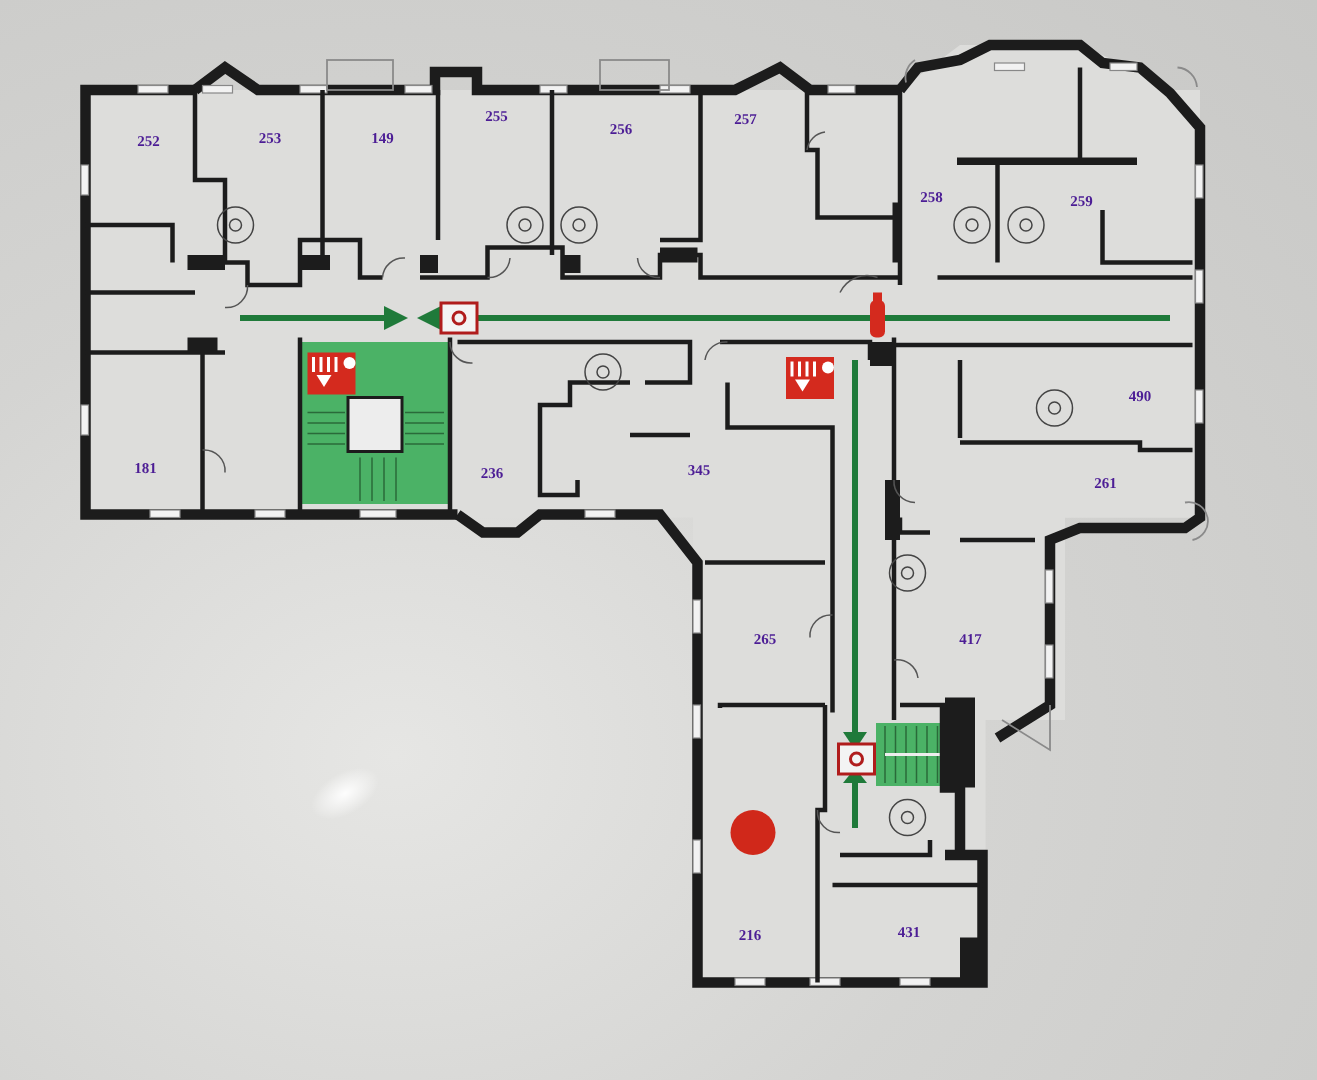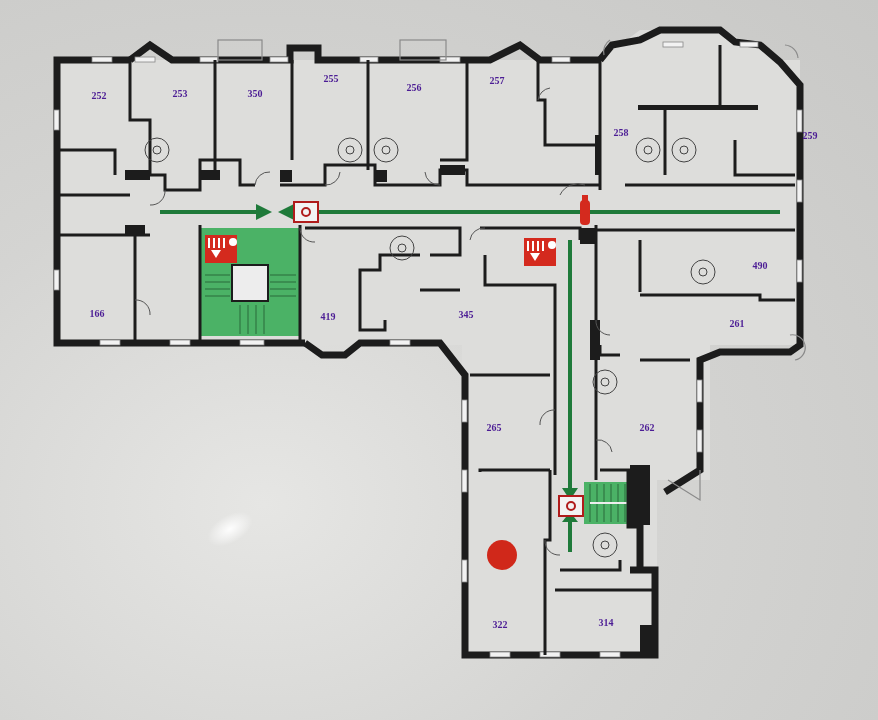--- a/index.html
+++ b/index.html
@@ -253,32 +253,32 @@
         <line x1="543" y1="241" x2="543" y2="251"></line>
     </g>
     <polygon points="530,253 540,253 535,261" fill="#fff"></polygon>
     <circle cx="552" cy="245" r="4" fill="#fff"></circle>
   </g>
 
   <circle cx="502" cy="555" r="15" fill="#d0281a"></circle>
 </svg>
 
 <div>
-  <span class="room-label" style="left:97px;top:313px">166</span>
+  <span class="room-label" style="left:97px;top:313px">181</span>
   <span class="room-label" style="left:99px;top:95px">252</span>
   <span class="room-label" style="left:180px;top:93px">253</span>
-  <span class="room-label" style="left:255px;top:93px">350</span>
+  <span class="room-label" style="left:255px;top:93px">149</span>
   <span class="room-label" style="left:331px;top:78px">255</span>
   <span class="room-label" style="left:414px;top:87px">256</span>
   <span class="room-label" style="left:497px;top:80px">257</span>
   <span class="room-label" style="left:621px;top:132px">258</span>
-  <span class="room-label" style="left:810px;top:135px">259</span>
+  <span class="room-label" style="left:721px;top:135px">259</span>
   <span class="room-label" style="left:760px;top:265px">490</span>
   <span class="room-label" style="left:737px;top:323px">261</span>
-  <span class="room-label" style="left:647px;top:427px">262</span>
-  <span class="room-label" style="left:606px;top:622px">314</span>
-  <span class="room-label" style="left:500px;top:624px">322</span>
-  <span class="room-label" style="left:494px;top:427px">265</span>
+  <span class="room-label" style="left:647px;top:427px">417</span>
+  <span class="room-label" style="left:606px;top:622px">431</span>
+  <span class="room-label" style="left:500px;top:624px">216</span>
+  <span class="room-label" style="left:510px;top:427px">265</span>
   <span class="room-label" style="left:466px;top:314px">345</span>
-  <span class="room-label" style="left:328px;top:316px">419</span>
+  <span class="room-label" style="left:328px;top:316px">236</span>
 </div>
 
 <div class="glare"></div>
 
 </body></html>

